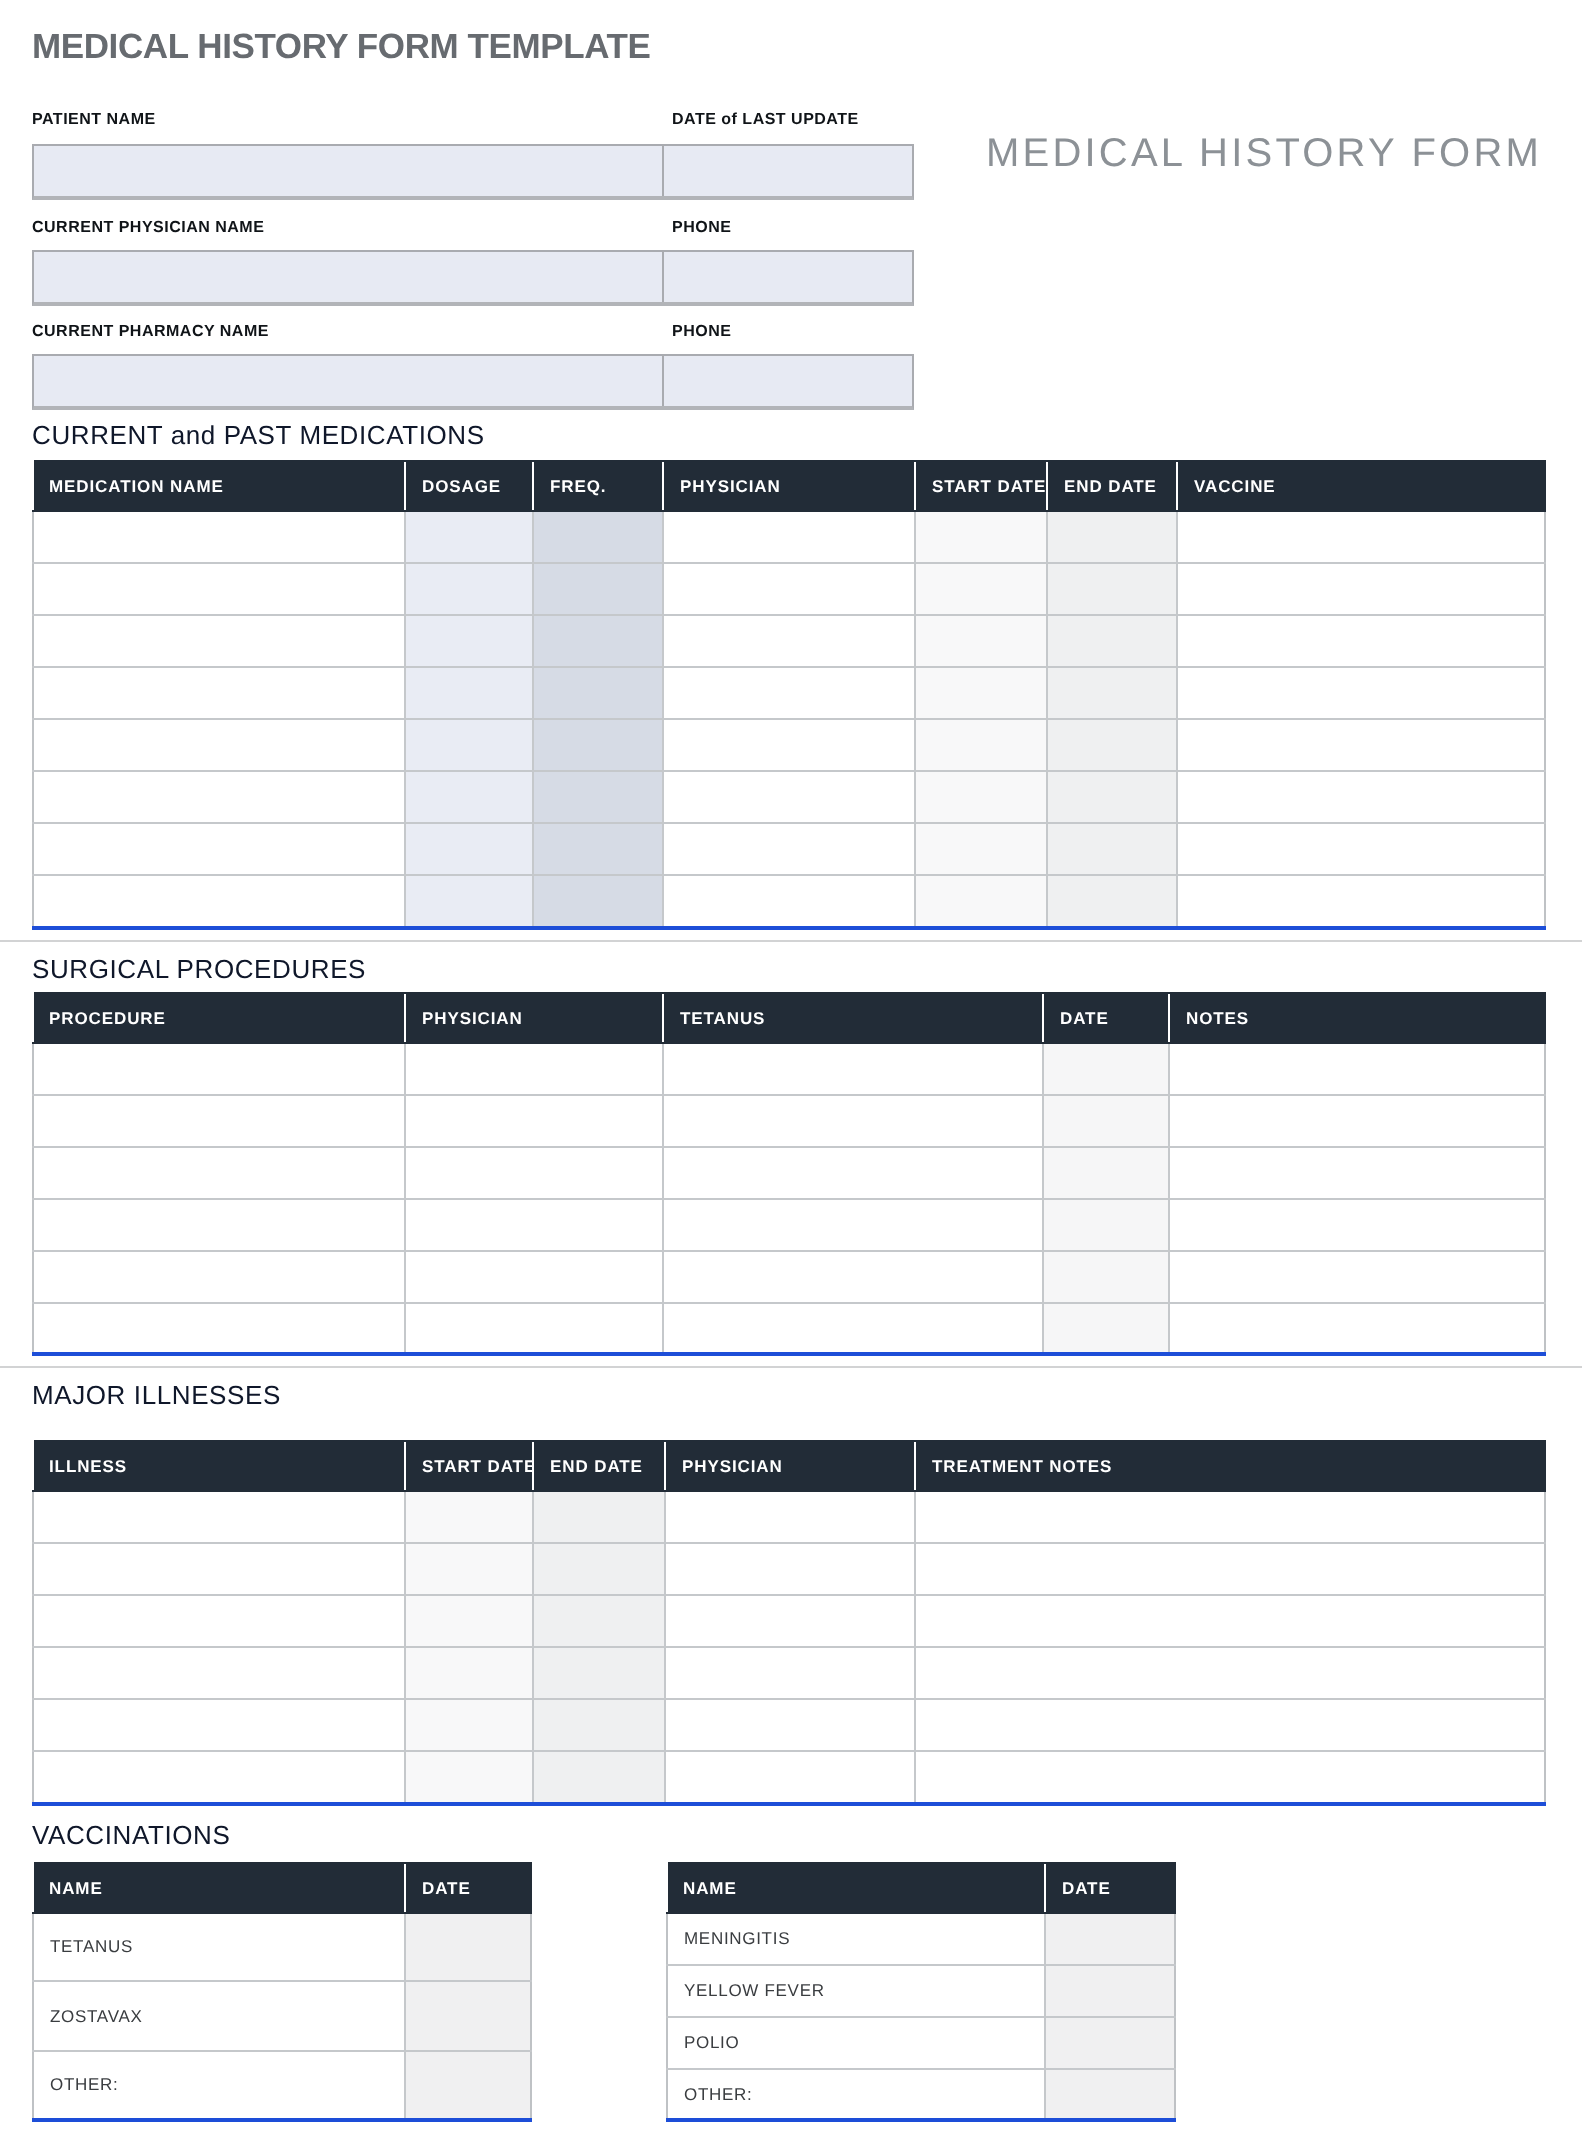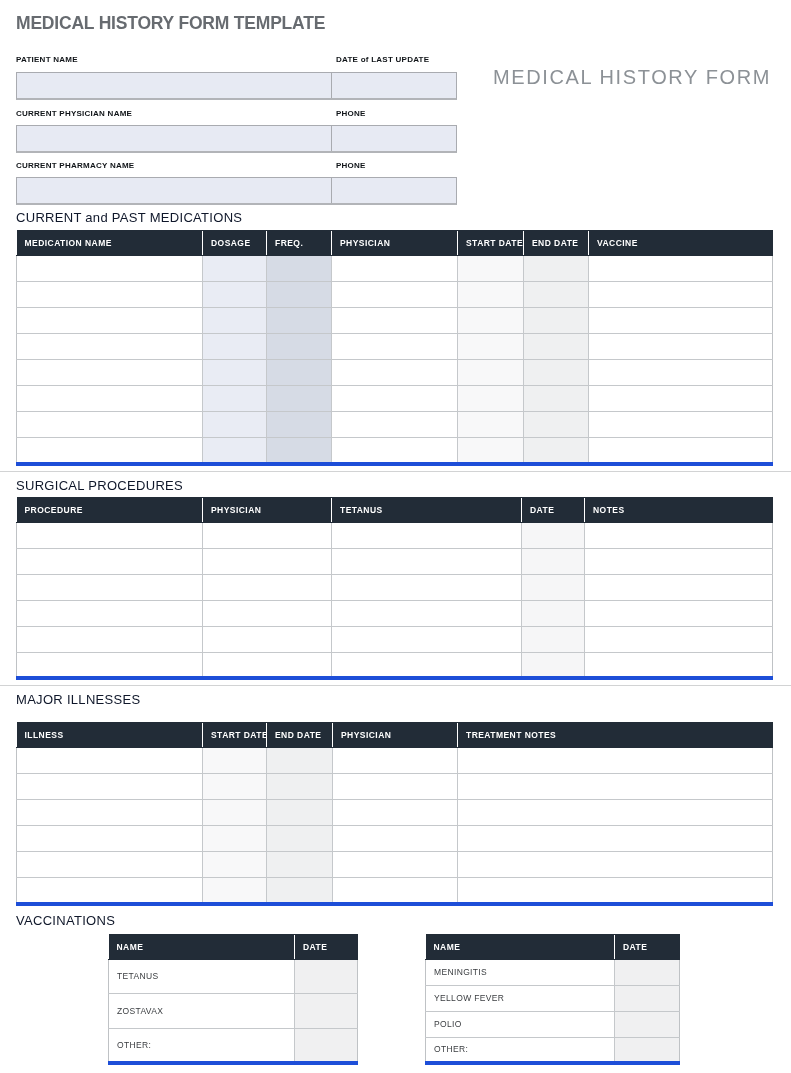--- a/index.html
+++ b/index.html
@@ -59,21 +59,21 @@
     font-size:8.5px; font-weight:bold; letter-spacing:0.45px;
     text-align:left; height:25px; padding:0 2px 0 8px;
     border-top:1px solid var(--header-bg); border-bottom:1px solid var(--header-bg);
     white-space:nowrap; overflow:hidden;
   }
   table.grid th + th { border-left:1px solid rgba(255,255,255,0.85); }
   table.grid td {
     border:1px solid #c5c8cb; height:26px; padding:0 4px 0 8px;
     font-size:8.5px; color:#3a3d40; letter-spacing:0.35px;
   }
-  table.grid tr:last-child td { border-bottom:4px solid #1d4ed8; }
+  table.grid tr:last-child td { border-bottom:2px solid #1d4ed8; }
   table.grid td:first-child { border-left:1px solid #bfc2c5; }
   table.grid td:last-child  { border-right:1px solid #bfc2c5; }
 
   
   .t-med td { height:26px; }
   .t-med td:nth-child(2) { background:var(--dosage-fill); }
   .t-med td:nth-child(3) { background:var(--freq-fill); }
   .t-med td:nth-child(5) { background:var(--start-fill); }
   .t-med td:nth-child(6) { background:var(--end-fill); border-left:1px dotted #aeb1b4; }
   .t-med th:nth-child(6) { border-left:1px dotted rgba(255,255,255,0.85); }
@@ -82,21 +82,21 @@
   .t-surg td { height:26px; }
   .t-surg td:nth-child(4) { background:var(--date-fill); }
 
   
   .t-ill td { height:27px; }
   .t-ill td:nth-child(2) { background:var(--start-fill); }
   .t-ill td:nth-child(3) { background:var(--end-fill); border-left:1px dotted #aeb1b4; }
   .t-ill th:nth-child(3) { border-left:1px dotted rgba(255,255,255,0.85); }
 
   
-  .vacc-wrap { display:flex; gap:67px; margin-top:6px;justify-content:center; }
+  .vacc-wrap { display:flex; gap:67px; margin-top:6px; }
   table.grid.t-vacc-l { width:249px; }
   table.grid.t-vacc-r { width:254px; }
   .t-vacc-l td, .t-vacc-r td { height:25px; }
   .t-vacc-l td:nth-child(2), .t-vacc-r td:nth-child(2) { background:var(--vacc-date-fill); }
 </style>
 </head>
 <body>
 
 <div class="page">
 

